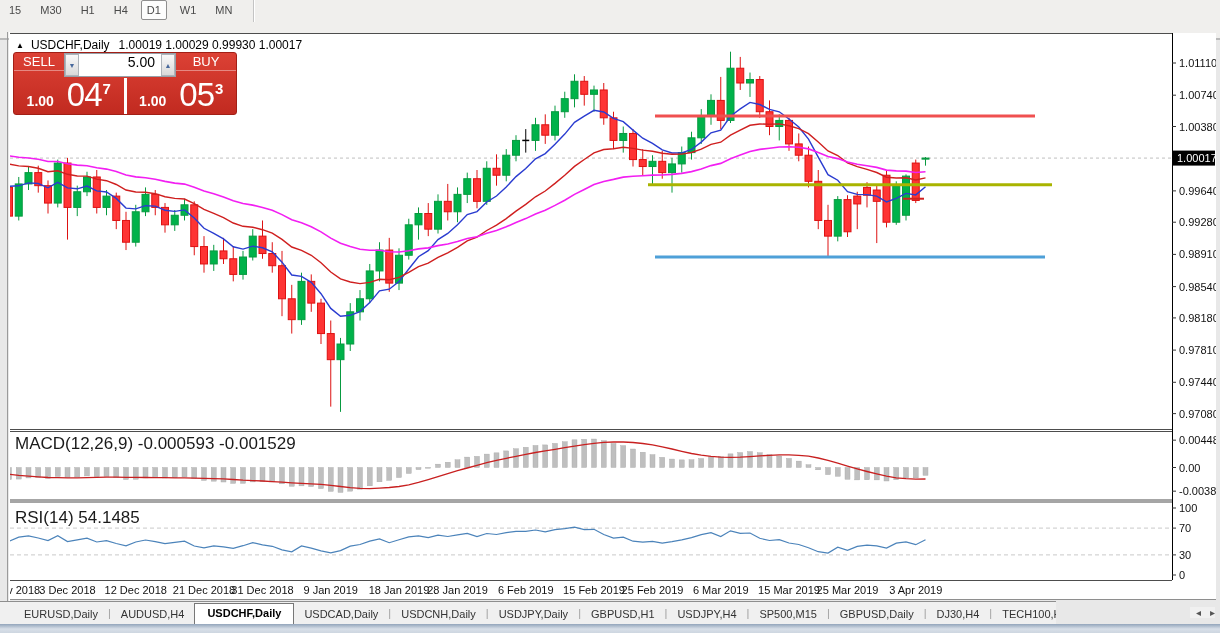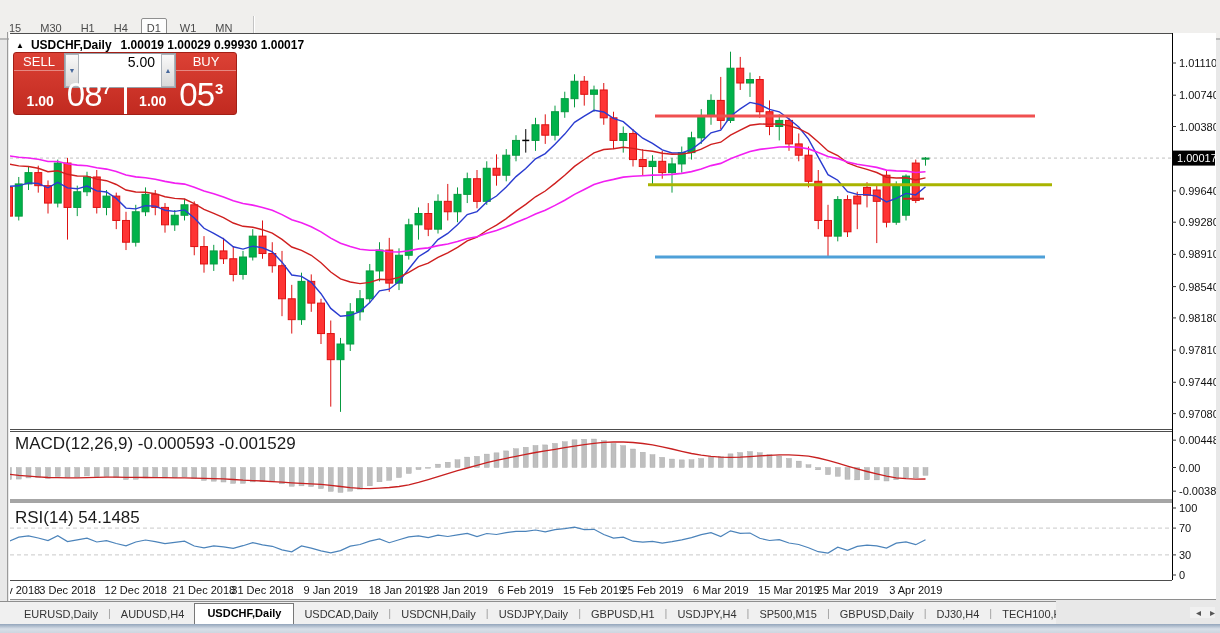--- a/index.html
+++ b/index.html
@@ -1,42 +1,42 @@
 <!DOCTYPE html>
 <html><head>
 <meta charset="utf-8">
 <style>
   html,body{margin:0;padding:0}
   body{width:1220px;height:633px;background:#e8e8e8;font-family:"Liberation Sans",sans-serif;overflow:hidden;position:relative}
   
-  #toolbar{position:absolute;left:0;top:0;width:1220px;height:40px;background:#f0efed;border-bottom:2px solid #b9b9b9;display:flex;align-items:flex-end;padding-left:3px;box-sizing:border-box}
+  #toolbar{position:absolute;left:0;top:0;width:1220px;height:40px;background:#f0efed;border-bottom:2px solid #b9b9b9;display:flex;align-items:flex-start;padding-left:3px;box-sizing:border-box}
   .tf{font-size:11px;color:#4a4a4a;padding:3px 5px;margin-right:7px;border:1px solid transparent;border-radius:2px;cursor:default}
   .tf.active{background:#fdfdfd;border-color:#8f8f8f}
   .tb-sep{width:1px;height:22px;background:#c4c4c4;border-right:1px solid #ffffff;margin-left:8px}
   
   #win-left-a{position:absolute;left:7px;top:32px;width:1px;height:569px;background:#9a9a9a}
   #win-left-b{position:absolute;left:9px;top:32px;width:1px;height:569px;background:#ffffff}
   #chart-bg{position:absolute;left:10px;top:33px;width:1206px;height:567px;background:#ffffff}
   #chart{position:absolute;left:10px;top:33px}
-  #chart-title{position:absolute;left:16px;top:38px;font-size:12px;font-weight:bold;color:#000;white-space:nowrap}
+  #chart-title{position:absolute;left:16px;top:38px;font-size:12px;font-weight:normal;color:#000;white-space:nowrap}
   #chart-title .collapse{font-size:8px;margin-right:7px;position:relative;top:-1px}
   #chart-title .sym{margin-right:9px}
   
   .ind-label{position:absolute;font-size:17px;color:#1a1a1a;white-space:nowrap}
   #macd-label{left:15px;top:434px}
   #rsi-label{left:15px;top:508px}
   
   #tp{position:absolute;left:13px;top:52px;width:224px;background:linear-gradient(#dc4135,#c12a20);border:1px solid #a21f16;border-radius:3px;box-sizing:border-box}
   #tp-row1{display:flex;height:25px;align-items:flex-start}
   .tp-btn{border:none;background:transparent;color:#fff;font-size:13px;font-family:"Liberation Sans",sans-serif;cursor:default}
   #tp-sell{width:50px;border-bottom:1px solid rgba(255,255,255,.4)}
   #tp-buy{flex:1;border-bottom:1px solid rgba(255,255,255,.4)}
   #tp-spin{display:flex;width:112px;background:#e9e9e9;border:1px solid #97a0a8;box-sizing:border-box}
   .spin-btn{width:17px;background:linear-gradient(#f9f9f9,#d9d9d9);border:1px solid #aeb4ba;color:#48699c;font-size:7px;display:flex;align-items:center;justify-content:center;padding:0;cursor:default}
-  #tp-vol{width:76px;border:none;outline:none;text-align:right;font-size:14px;color:#000;padding:0 6px 17px 0;font-family:"Liberation Sans",sans-serif}
+  #tp-vol{width:76px;border:none;outline:none;text-align:right;font-size:14px;color:#000;padding:0 6px 6px 0;font-family:"Liberation Sans",sans-serif}
   #tp-row2{display:flex;height:36px;align-items:stretch}
   .tp-price{flex:1;display:flex;align-items:baseline;justify-content:center;padding-top:2px;color:#fff}
   #tp-divider{width:3px;background:#ffffff}
   .p-small{font-size:14px;font-weight:bold;margin-right:13px}
   .p-big{font-size:33px;line-height:30px;letter-spacing:-1px}
   .p-sup{font-size:15px;font-weight:bold;position:relative;top:-12px;margin-left:1px}
   
   #tabbar{position:absolute;left:0;top:601px;width:1056px;height:23px;background:#f0f0f0;border-top:1px solid #8e8e8e;display:flex;align-items:flex-end;padding-left:14px;box-sizing:border-box;overflow:hidden}
   .tab{font-size:11px;color:#333;padding:3px 10px 4px;white-space:nowrap;cursor:default}
   .tab.active{background:#fff;border:1px solid #777;border-bottom:none;font-weight:bold;color:#000;padding:3px 12px 5px}
@@ -658,21 +658,21 @@
       <input id="tp-vol" value="5.00" style="">
       <button class="spin-btn">
           <span>▲</span>
         </button>
     </div>
     <button id="tp-buy" class="tp-btn">BUY</button>
   </div>
   <div id="tp-row2">
     <div class="tp-price">
       <span class="p-small">1.00</span>
-        <span class="p-big">08</span>
+        <span class="p-big">04</span>
         <span class="p-sup">7</span>
     </div>
     <div id="tp-divider"></div>
     <div class="tp-price">
       <span class="p-small">1.00</span>
         <span class="p-big">05</span>
         <span class="p-sup">3</span>
     </div>
   </div>
 </div>

